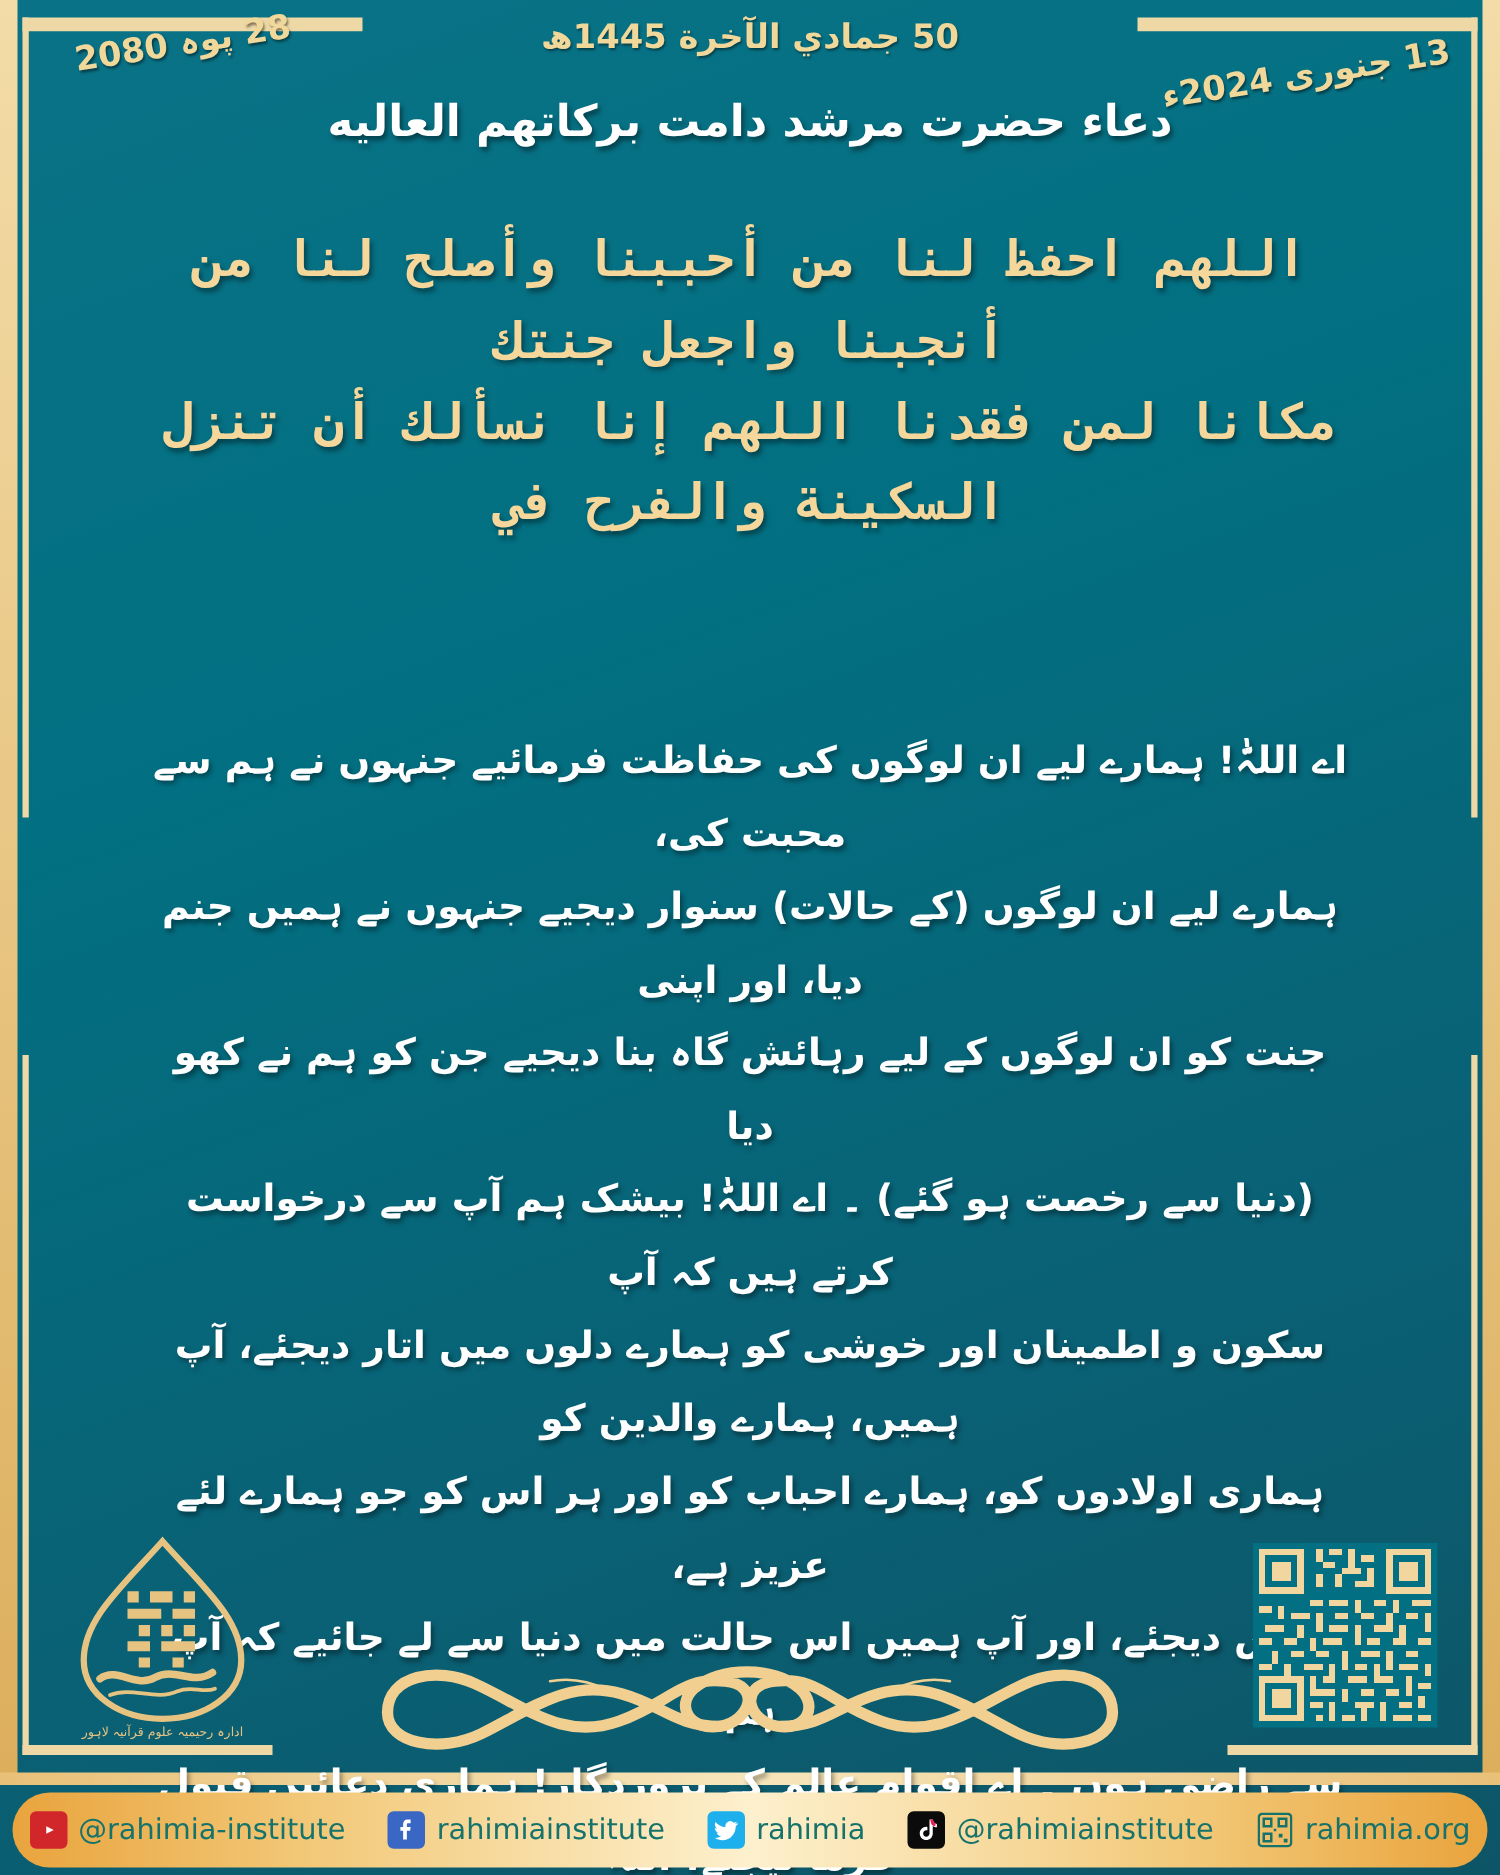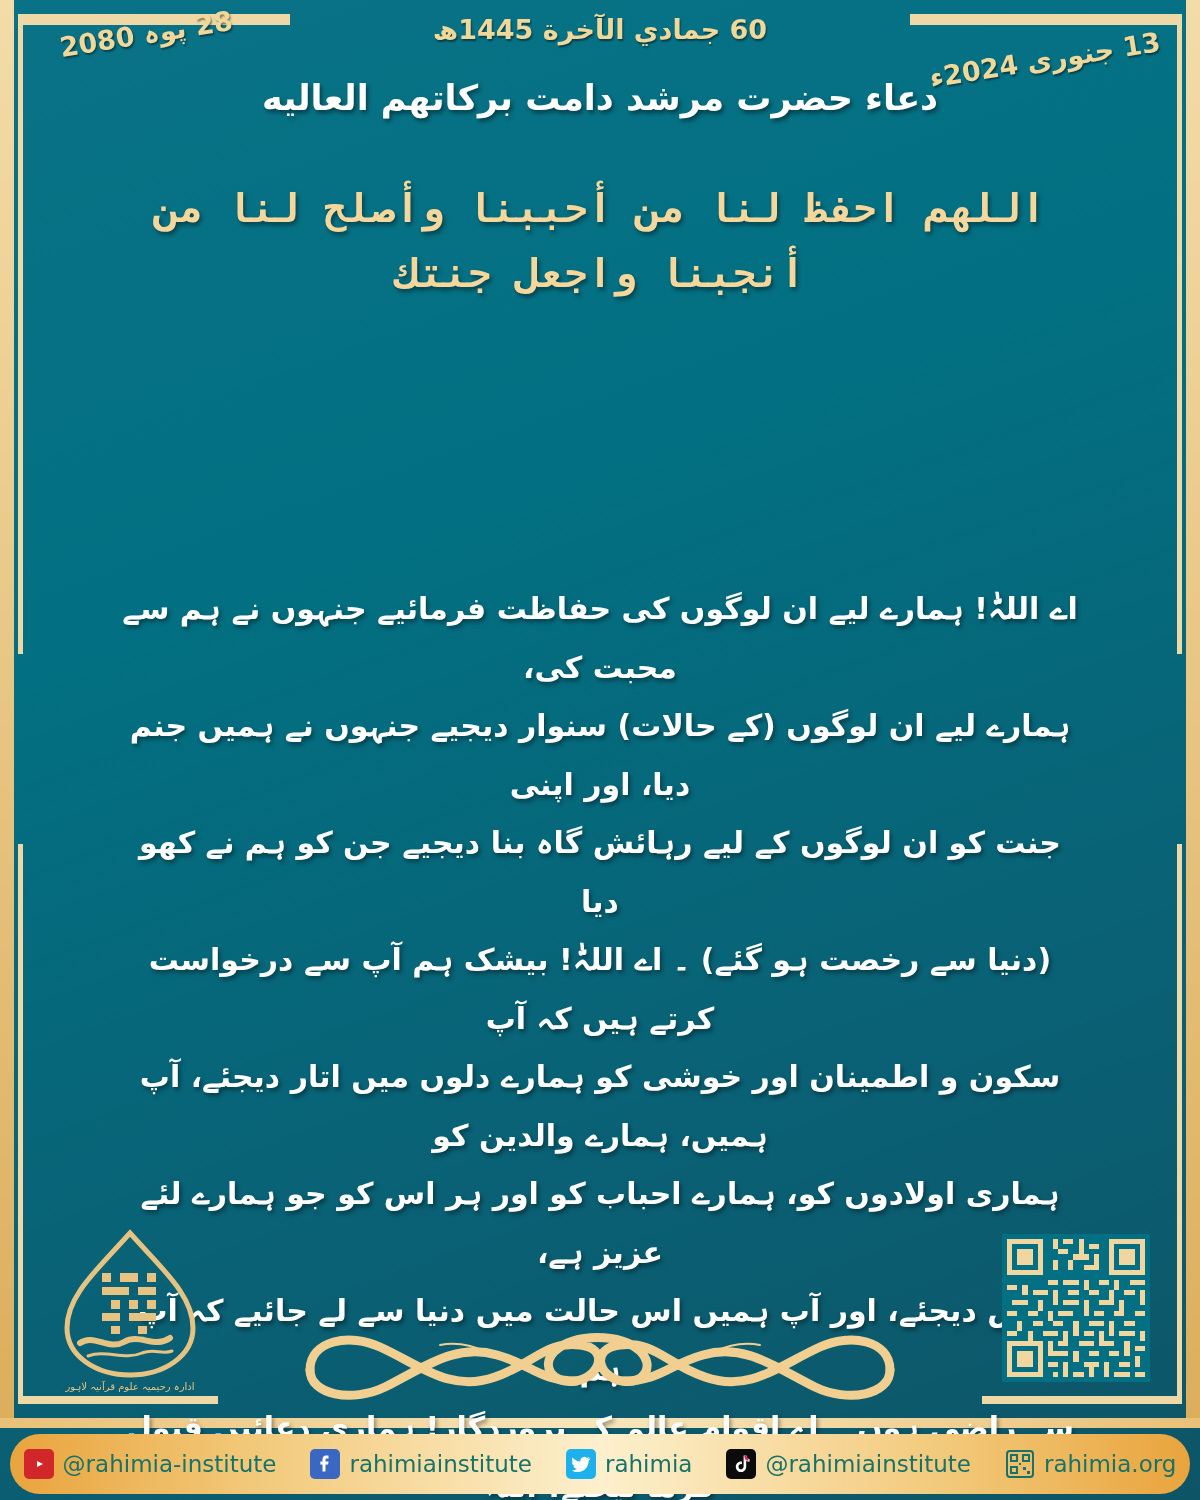--- a/index.html
+++ b/index.html
@@ -131,27 +131,28 @@
   <div class="corner c-bl">
       <span class="h"></span>
       <span class="v"></span>
     </div>
   <div class="corner c-br">
       <span class="h"></span>
       <span class="v"></span>
     </div>
 
   <div class="date date-bs">28 پوہ 2080</div>
-  <div class="date date-hijri">60 جمادي الآخرة 1445ھ</div>
+  <div class="date date-hijri">50 جمادي الآخرة 1445ھ</div>
   <div class="date date-greg">13 جنوری 2024ء</div>
 
   <div class="title">دعاء حضرت مرشد دامت بركاتهم العاليه</div>
 
   <div class="arabic">
     <span class="ln">اللهم احفظ لنا من أحببنا وأصلح لنا من أنجبنا واجعل جنتك</span>
+    <span class="ln">مكانا لمن فقدنا اللهم إنا نسألك أن تنزل السكينة والفرح في</span>
   </div>
 
   <div class="urdu">
     <span class="ln">اے اللہّٰ! ہمارے لیے ان لوگوں کی حفاظت فرمائیے جنہوں نے ہم سے محبت کی،</span>
     <span class="ln">ہمارے لیے ان لوگوں (کے حالات) سنوار دیجیے جنہوں نے ہمیں جنم دیا، اور اپنی</span>
     <span class="ln">جنت کو ان لوگوں کے لیے رہائش گاہ بنا دیجیے جن کو ہم نے کھو دیا</span>
     <span class="ln">(دنیا سے رخصت ہو گئے) ۔ اے اللہّٰ! بیشک ہم آپ سے درخواست کرتے ہیں کہ آپ</span>
     <span class="ln">سکون و اطمینان اور خوشی کو ہمارے دلوں میں اتار دیجئے، آپ ہمیں، ہمارے والدین کو</span>
     <span class="ln">ہماری اولادوں کو، ہمارے احباب کو اور ہر اس کو جو ہمارے لئے عزیز ہے،</span>
     <span class="ln">بخش دیجئے، اور آپ ہمیں اس حالت میں دنیا سے لے جائیے کہ آپ ہم</span>

